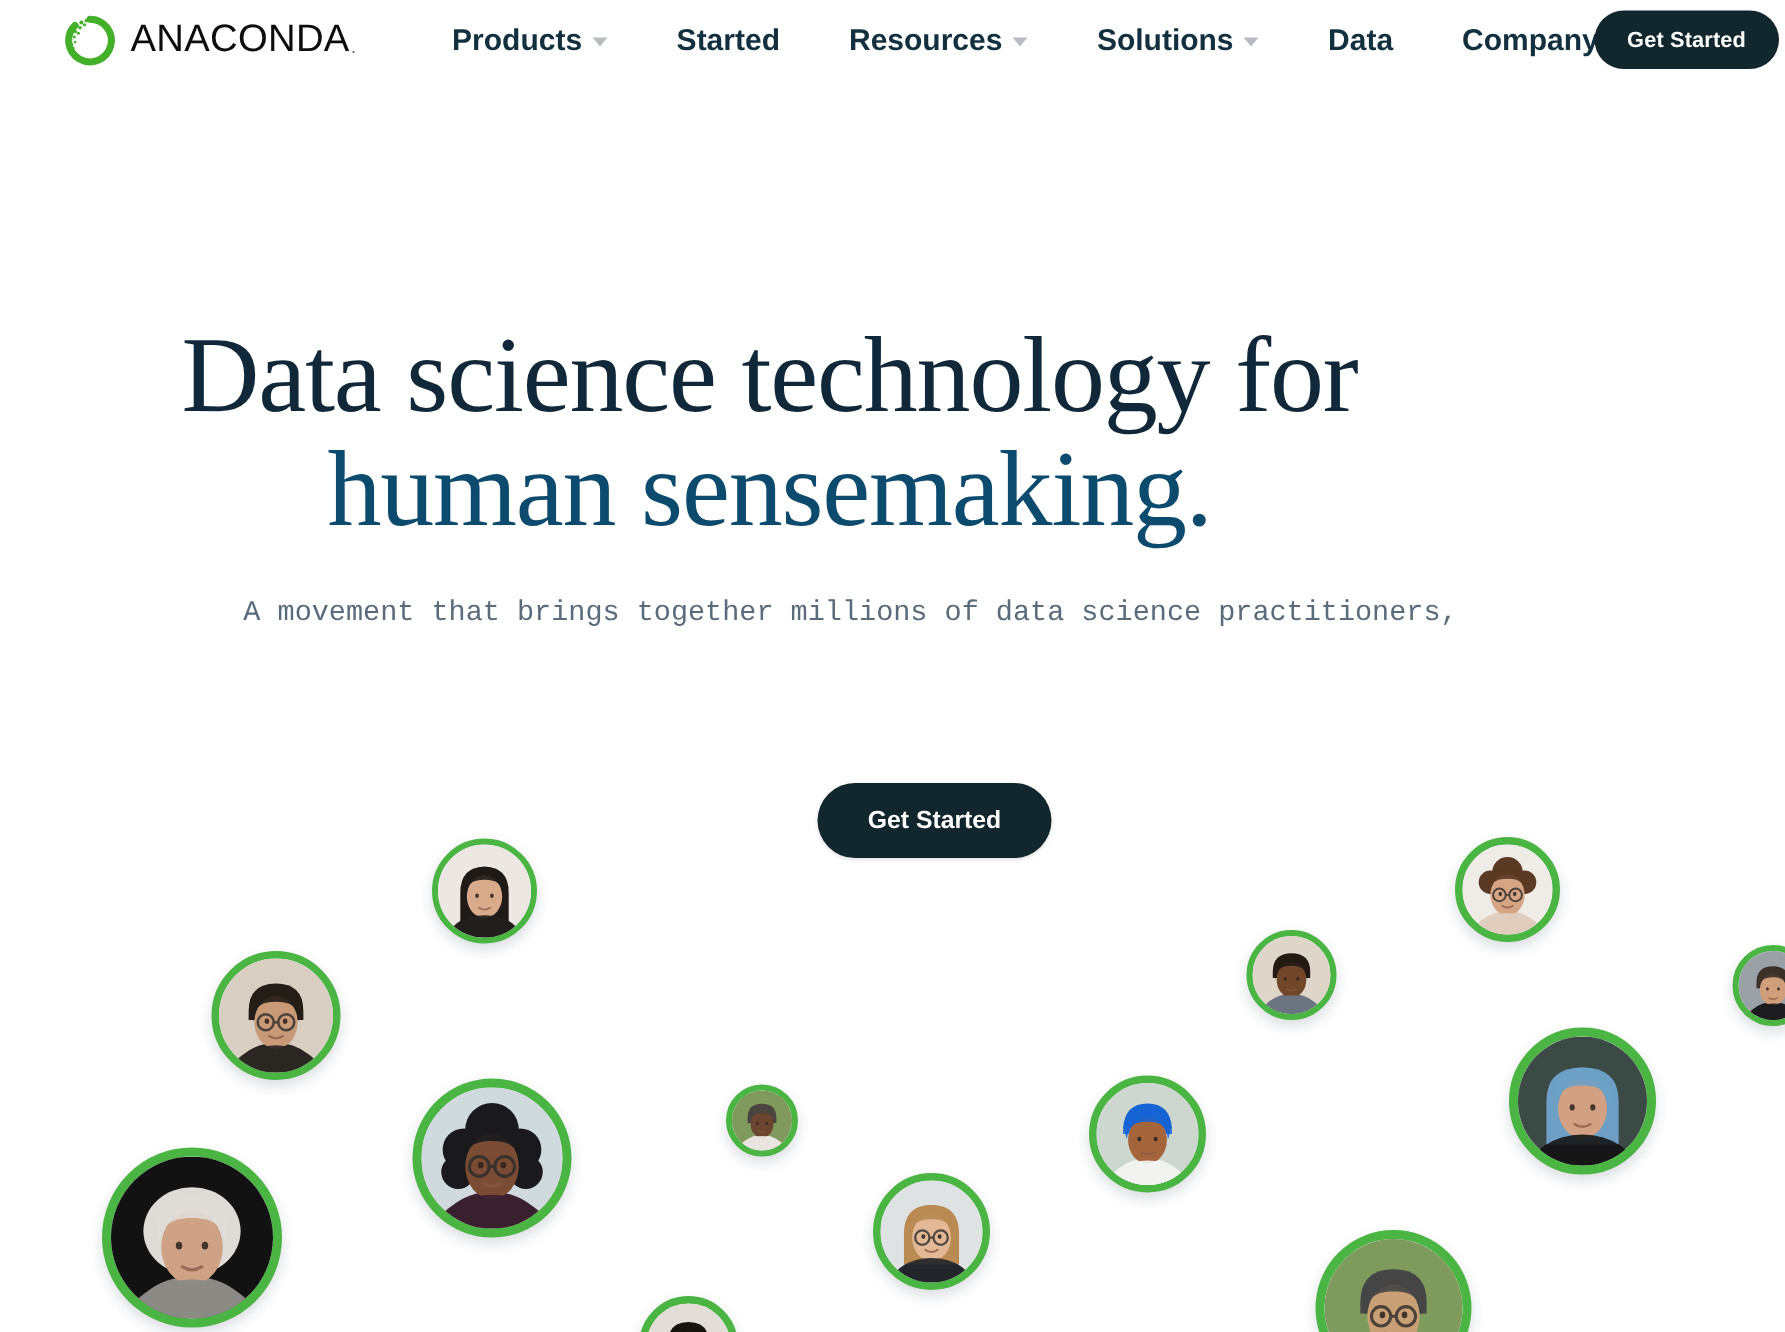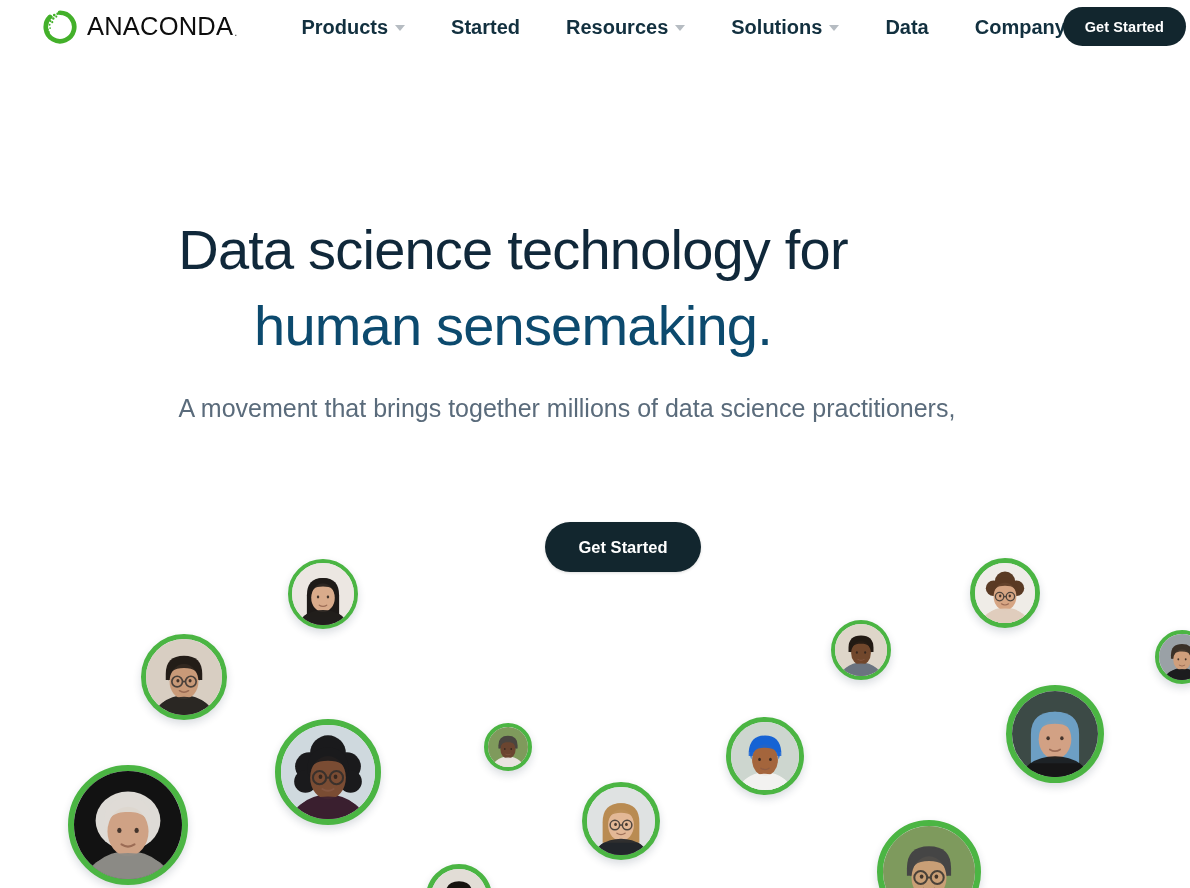--- a/index.html
+++ b/index.html
@@ -126,39 +126,39 @@
     z-index: 10;
     pointer-events: none;
   }
   .hero > * { pointer-events: auto; }
 
   .hero-title {
     position: absolute;
     top: 212px;
     left: 0;
     width: 970px;
-    font-size: 56px;
+    font-size: 72px;
     line-height: 76px;
     font-weight: 300;
     letter-spacing: -0.8px;
     color: #10283a;
-    font-family: Liberation Sans, sans-serif;
+    font-family: Liberation Serif, serif;
   }
   .hero-title .line2 { color: #0c4a6e; display: block; }
 
   .hero-sub {
     position: absolute;
     top: 392px;
     left: 0;
     width: 1078px;
-    font-size: 25px;
+    font-size: 19px;
     line-height: 33px;
     font-weight: 400;
     color: #5a6b7b;
-    font-family: Liberation Sans, sans-serif;
+    font-family: Liberation Mono, monospace;
   }
   .hero-sub .sub-line { display: block; }
 
   .hero-cta-wrap {
     position: absolute;
     top: 522px;
     left: 0;
     width: 1190px;
     display: flex;
     justify-content: center;

